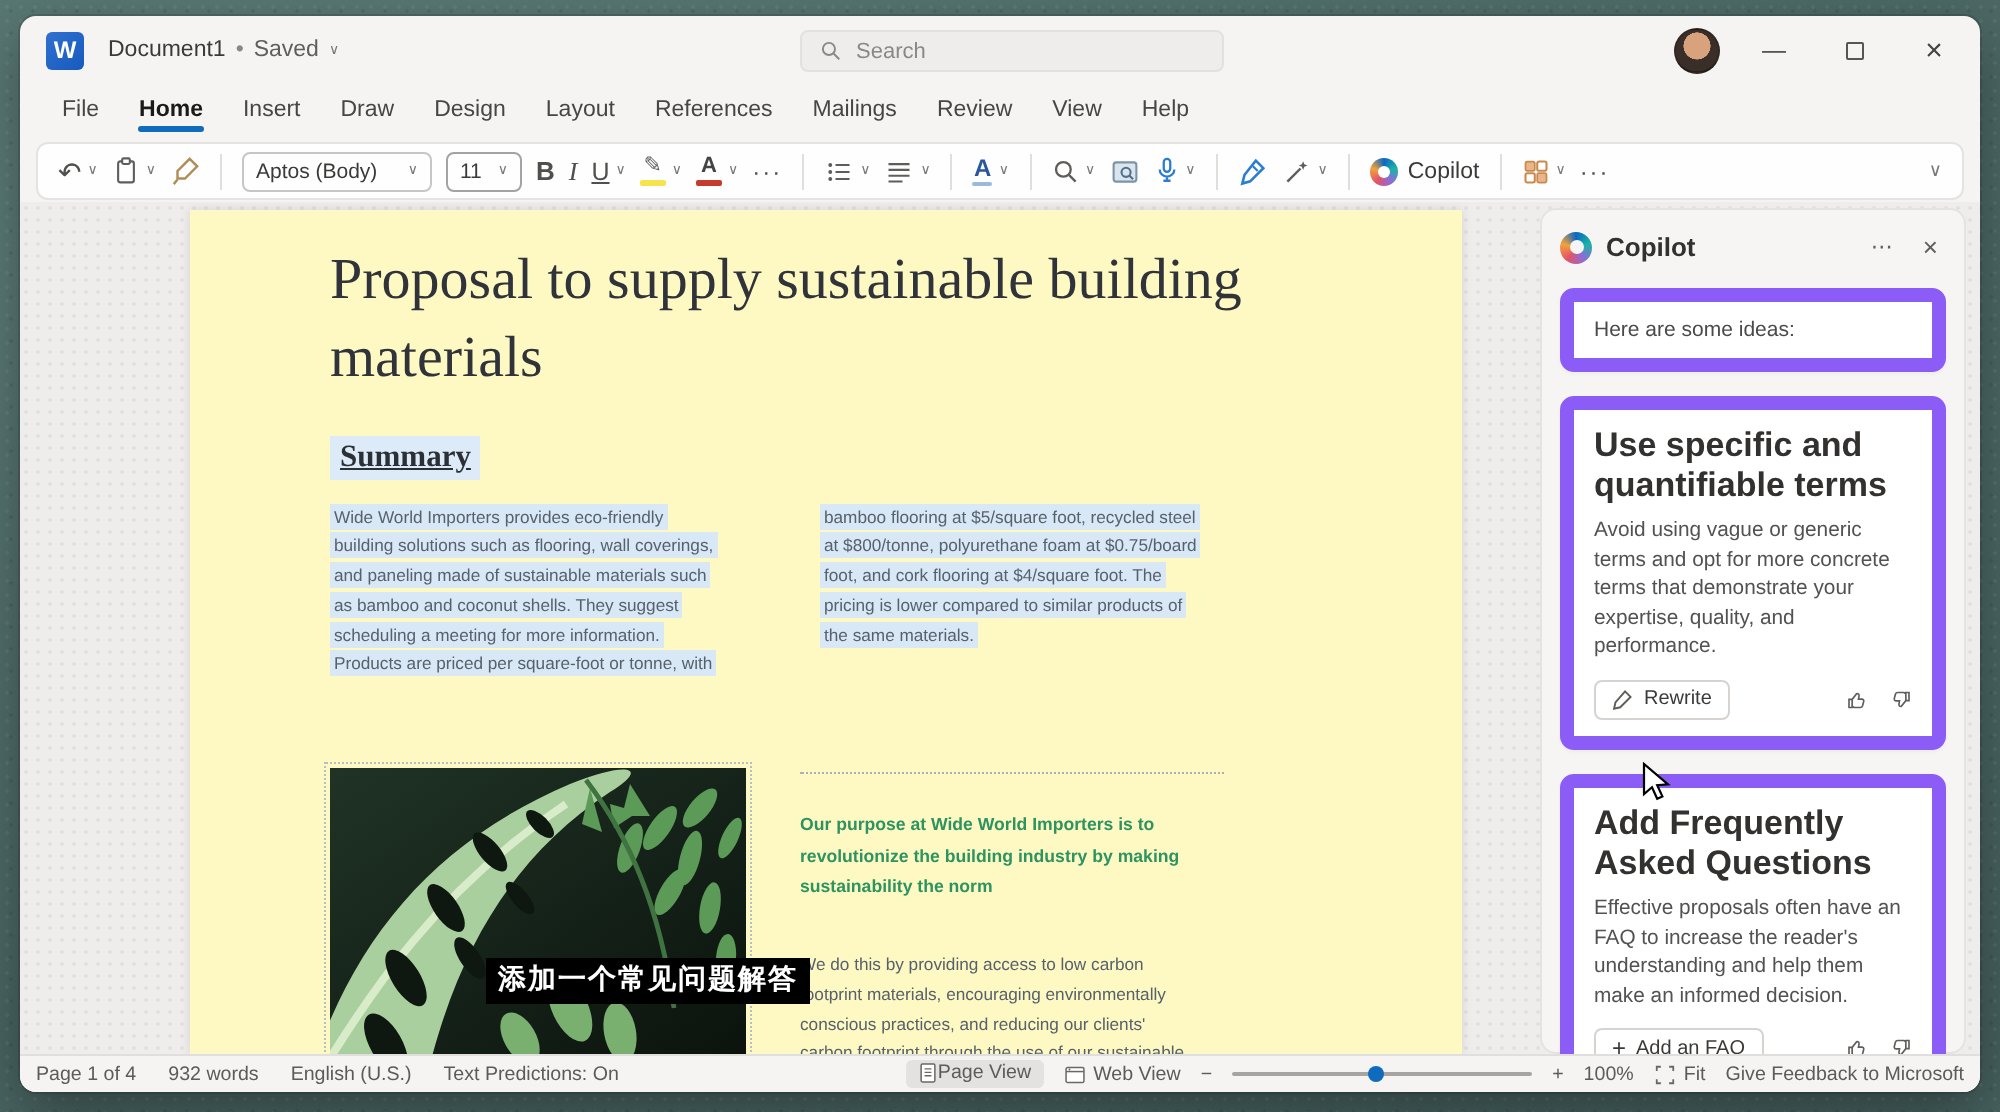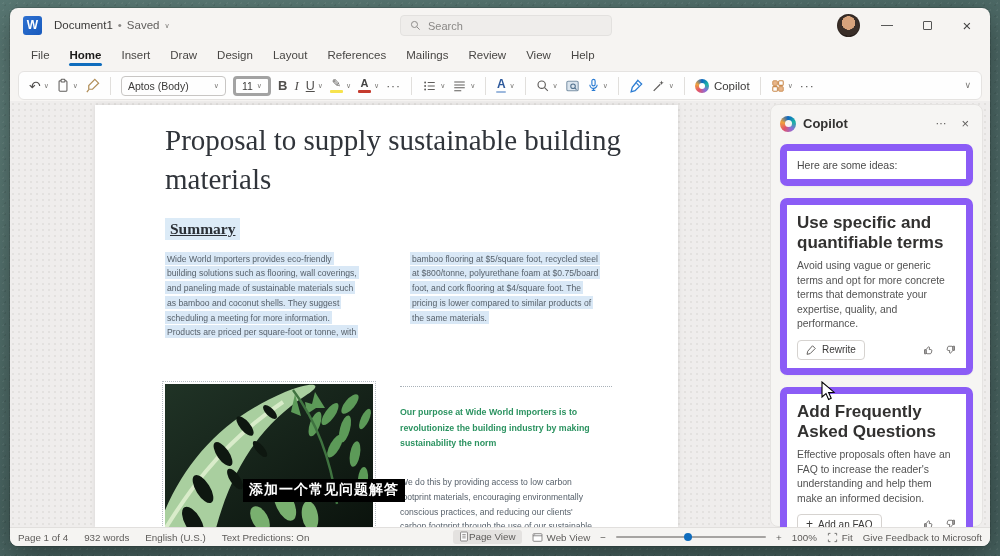--- a/index.html
+++ b/index.html
@@ -49,40 +49,40 @@
   .tabs-right{ position:absolute; right:12px; top:36px; display:flex; gap:9px; align-items:center; }
   .chip{ height:21px; border:1px solid #d6d3d0; border-radius:4px; background:rgba(255,255,255,.6);
     display:flex; align-items:center; gap:5px; padding:0 8px; font-size:10.5px; color:#444; }
   .chip.share{ background:#0f6cbd; border-color:#0f6cbd; color:#fff; }
   
   .toolbar{ position:absolute; left:8px; top:63px; width:964px; height:29px;
     background:#fefefe; border:1px solid #e5e3e1; border-radius:6px;
     display:flex; align-items:center; padding:0 10px; gap:7px; }
   .tool{ display:flex; align-items:center; gap:3px; color:#514f4d; font-size:12px; }
   .divider{ width:1px; height:18px; background:#e1dfdc; margin:0 3px; }
-  .fontbox{ width:105px; height:20px; border:1px solid #c8c6c4; border-radius:4px; font-size:10.5px;
+  .fontbox{ width:95px; height:20px; border:1px solid #c8c6c4; border-radius:4px; font-size:10.5px;
     color:#3b3a39; display:flex; align-items:center; justify-content:space-between; padding:0 6px; }
-  .sizebox{ width:38px; height:20px; border:3px solid #a3a3a3; border-radius:4px; font-size:10.5px;
+  .sizebox{ width:38px; height:20px; border:1px solid #a3a3a3; border-radius:4px; font-size:10.5px;
     color:#3b3a39; display:flex; align-items:center; justify-content:space-between; padding:0 6px; }
   .glyph-b{ font-weight:bold; font-size:13px; }
   .glyph-i{ font-style:italic; font-family:"Liberation Serif",serif; font-size:13px; }
   .glyph-u{ text-decoration:underline; font-size:12.5px; }
   .stackicon{ display:flex; flex-direction:column; align-items:center; line-height:1; }
   .stackicon .bar{ width:13px; height:3px; border-radius:1px; margin-top:1px; }
   .more-dots{ color:#514f4d; font-size:12px; letter-spacing:1px; }
   .copilot-mini{ width:14px; height:14px; border-radius:50%;
     background:conic-gradient(#0b67c2,#19b4a5,#8e6bd8,#e2536a,#f1a23c,#0b67c2); position:relative; }
   .copilot-mini::after{ content:""; position:absolute; inset:4px; background:#fefefe; border-radius:50%; }
   .copilot-tool{ font-size:11.5px; color:#3b3a39; display:flex; gap:5px; align-items:center; }
   svg.ic{ display:block; }
   
   .main{ position:absolute; left:0; top:93px; width:100%; height:426px; background:#efedec; }
   .main::before{ content:""; position:absolute; inset:0;
     background-image:radial-gradient(#e3e1df 1px, transparent 1px); background-size:6px 6px; }
-  .page{ position:absolute; left:85px; top:4px; width:583px; height:422px; background:#ffffff;
+  .page{ position:absolute; left:85px; top:4px; width:636px; height:422px; background:#fef9c3;
     box-shadow:0 0 5px rgba(0,0,0,.10); overflow:hidden; }
   .doc-h1{ position:absolute; left:70px; top:16px; width:470px;
     font-family:"Liberation Serif", serif; font-size:29px; line-height:39px; color:#30343a; }
   .doc-h2{ position:absolute; left:70px; top:113px; font-family:"Liberation Serif", serif;
     font-size:15.5px; font-weight:bold; color:#2b3036; background:#dcebf7; padding:2px 5px;text-decoration:underline; }
   .doc-col{ position:absolute; width:216px; font-size:8.6px; line-height:14.8px; color:#57616b;
     white-space:pre-line; }
   .doc-col .hl{ background:#d9e8f6; padding:1.5px 2px; box-decoration-break:clone;
     -webkit-box-decoration-break:clone; }
   .doc-green{ position:absolute; left:305px; top:300px; width:216px; font-size:8.8px; font-weight:bold;

